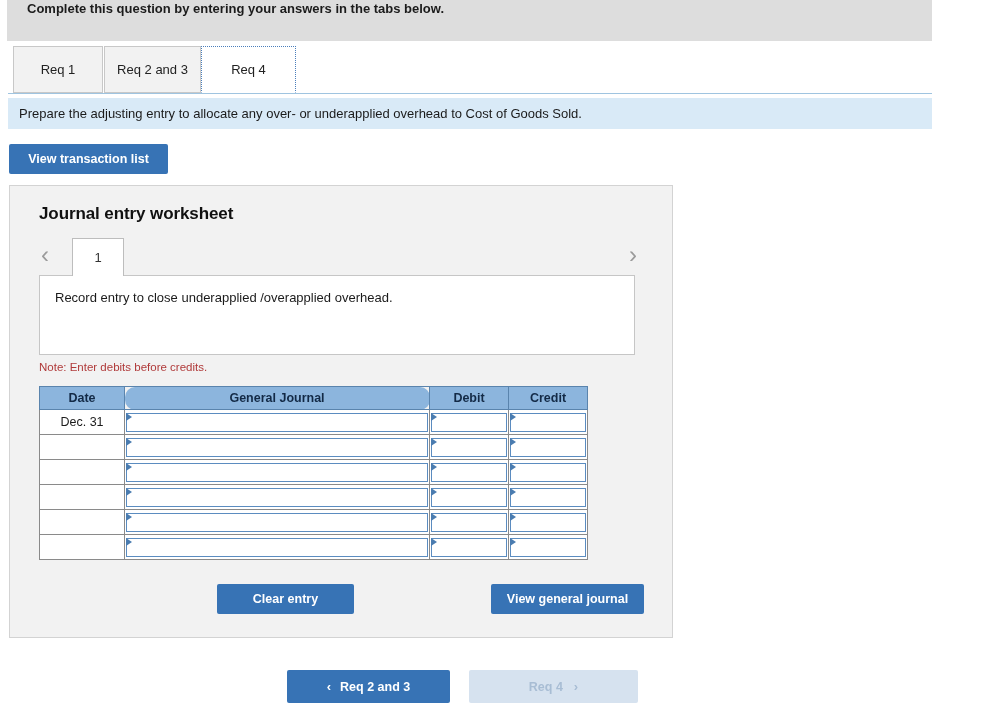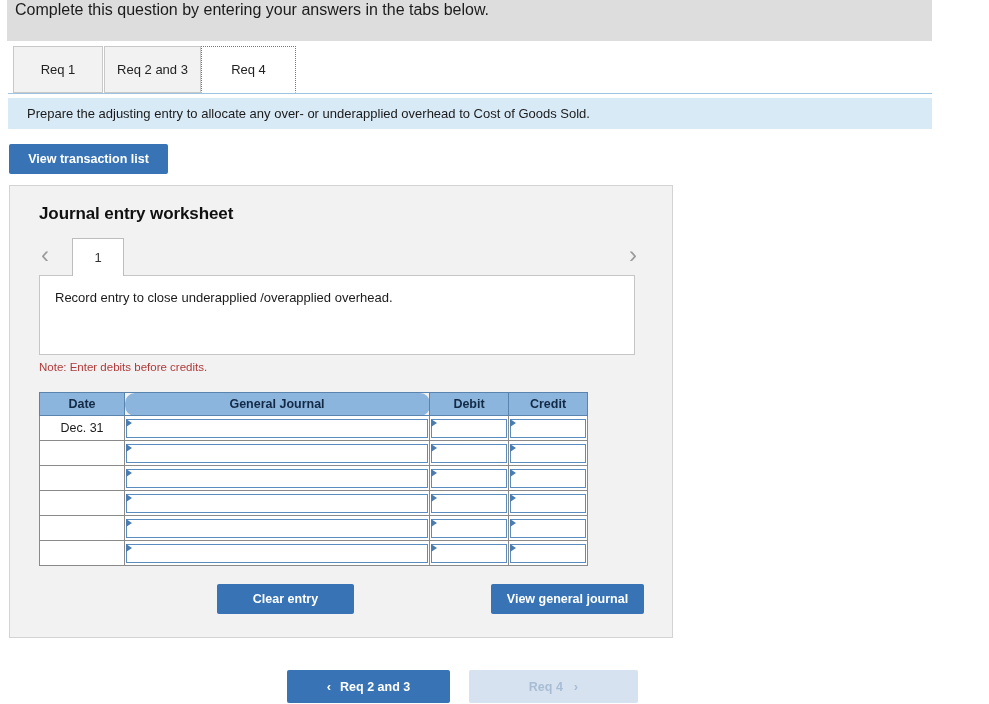--- a/index.html
+++ b/index.html
@@ -22,24 +22,24 @@
     position: absolute;
     left: 7px;
     top: 0;
     width: 925px;
     height: 41px;
     background: #dddddd;
     box-sizing: border-box;
   }
   .banner-text {
     position: absolute;
-    left: 8px;
+    left: 20px;
     top: 1px;
-    font-size: 16px;
-    font-weight: normal;
+    font-size: 13px;
+    font-weight: bold;
     color: #1b1b1b;
     white-space: nowrap;
   }
 
   
   .tabstrip {
     position: absolute;
     left: 0;
     top: 46px;
     width: 989px;
@@ -82,21 +82,21 @@
   .instruction {
     position: absolute;
     left: 8px;
     top: 98px;
     width: 924px;
     height: 31px;
     background: #d9eaf7;
     box-sizing: border-box;
     display: flex;
     align-items: center;
-    padding-left: 19px;
+    padding-left: 11px;
     font-size: 13px;
     color: #1b1b1b;
   }
 
   
   .btn-blue {
     background: #3773b5;
     color: #ffffff;
     border: none;
     border-radius: 2px;
@@ -195,21 +195,21 @@
     left: 29px;
     top: 175px;
     font-size: 11.5px;
     color: #b03a3a;
   }
 
   
   .jtable {
     position: absolute;
     left: 29px;
-    top: 206px;
+    top: 200px;
     border-collapse: collapse;
     table-layout: fixed;
   }
   .jtable th {
     background: #8cb5dd;
     border: 1px solid #5a84ad;
     color: #132a46;
     font-size: 12.5px;
     font-weight: bold;
     height: 22px;

